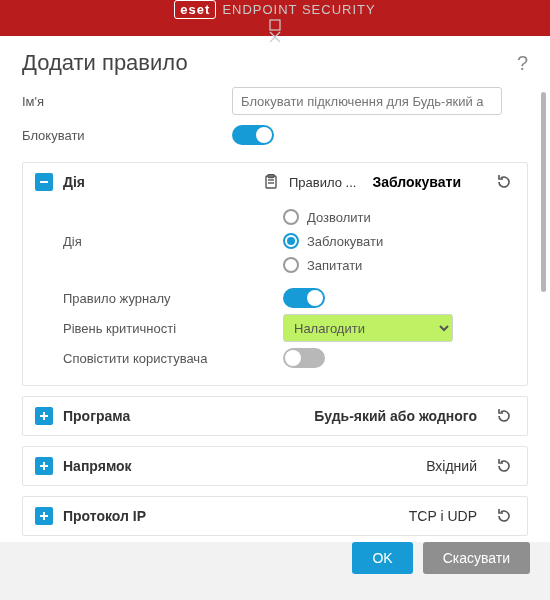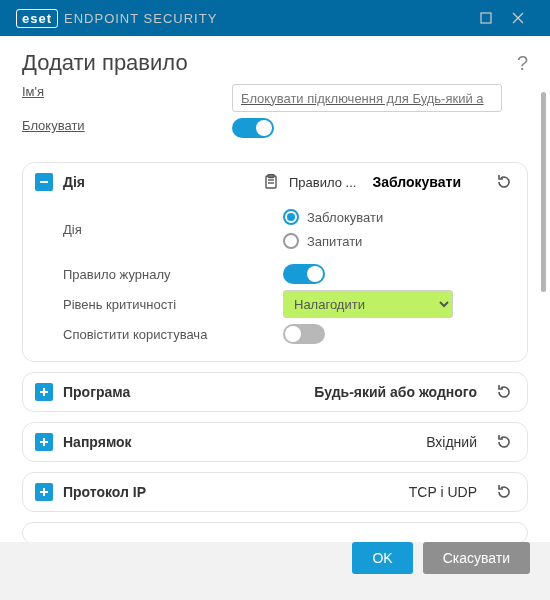--- a/index.html
+++ b/index.html
@@ -1,44 +1,44 @@
 <!DOCTYPE html>
 <html><head>
 <meta charset="utf-8">
 <style>
   * { box-sizing: border-box; margin: 0; padding: 0; font-family: "Segoe UI", Arial, sans-serif; }
   html, body { width: 550px; height: 600px; background: #fff; overflow: hidden; }
 
-  .titlebar { height: 36px; background: #0369a1; display: flex; align-items: center; padding: 0 16px; color: #fff; }
+  .titlebar { height: 36px; background: #b91c1c; display: flex; align-items: center; padding: 0 28px; color: #fff; flex-direction: column; }
   .logo-box { display: flex; align-items: center; gap: 6px; flex: 1; }
   .logo-eset { font-weight: 700; font-size: 13px; letter-spacing: 1px; border:1.5px solid #fff; padding:1px 5px; border-radius:3px; }
   .logo-prod { font-size: 13px; letter-spacing: 1px; color: #c8c8c8; }
   .winbtn { width: 32px; height: 32px; display:flex; align-items:center; justify-content:center; color:#ccc; }
   .winbtn svg { width:12px; height:12px; stroke:#ccc; stroke-width:1.2; fill:none; }
 
   .header { padding: 14px 22px 8px 22px; display:flex; align-items:center;gap:24px; }
   .header h1 { font-size: 22px; color:#444; font-weight:400; flex:1; }
   .help { color:#888; font-size:20px; }
 
   .body { padding: 0 22px; height: 470px; position:relative; }
   .scroll { height: 100%; overflow:hidden; }
   .scrollbar-thumb { position:absolute; right:4px; top:8px; width:5px; height:200px; background:#b5b5b5; border-radius:3px; }
 
-  .formrow { display:flex; height:34px; font-size:13px; color:#555;text-decoration:underline; }
+  .formrow { display:flex; align-items:center; height:34px; font-size:13px; color:#555; }
   .formrow .label { width: 210px; }
   .formrow input.text { flex:1; max-width:270px; height:28px; border:1px solid #d0d0d0; border-radius:3px; padding:0 8px; font-size:13px; color:#888; }
 
   .toggle { width:42px; height:20px; border-radius:10px; position:relative; }
   .toggle .knob { position:absolute; width:16px; height:16px; background:#fff; border-radius:50%; top:2px; }
   .toggle.on { background:#179bd7; }
   .toggle.on .knob { right:2px; }
   .toggle.off { background:#b8b8b8; }
   .toggle.off .knob { left:2px; }
 
-  .panel { border:1px solid #e4e4e4; border-radius:12px; margin-top:10px; background:#fff; }
+  .panel { border:1px solid #e4e4e4; border-radius:2px; margin-top:10px; background:#fff; }
   .panel-header { display:flex; align-items:center; padding:10px 12px; gap:10px; }
   .panel-header .expand { width:18px; height:18px; background:#179bd7; border-radius:2px; display:flex; align-items:center; justify-content:center; }
   .panel-header .expand svg { stroke:#fff; stroke-width:2; }
   .panel-header .title { font-weight:600; font-size:14px; color:#333; flex:1; }
   .panel-header .value { font-size:14px; color:#333; font-weight:600; padding-right:6px; }
   .panel-header .value.normal { font-weight:400; }
   .panel-header .reset { width:22px; display:flex; justify-content:center; }
   .panel-header .reset svg { width:16px; height:16px; stroke:#555; fill:none; stroke-width:1.6; }
   .panel-header .clip { width:16px; height:16px; display:flex; align-items:center; }
   .panel-header .clip svg { stroke:#555; fill:none; stroke-width:1.4; }
@@ -127,20 +127,24 @@
           <svg viewBox="0 0 16 16">
               <path d="M3 8a5 5 0 1 0 2-4"></path>
               <polyline points="3 1 3 5 7 5"></polyline>
             </svg>
         </span>
       </div>
       <div class="panel-body">
         <div class="brow">
           <span class="blabel">Дія</span>
           <div class="bctrl">
+            <div class="radio">
+              <span class="circ"></span>
+                <span class="rlabel">Дозволити</span>
+            </div>
             <div class="radio sel">
               <span class="circ"></span>
                 <span class="rlabel">Заблокувати</span>
             </div>
             <div class="radio">
               <span class="circ"></span>
                 <span class="rlabel">Запитати</span>
             </div>
           </div>
         </div>

